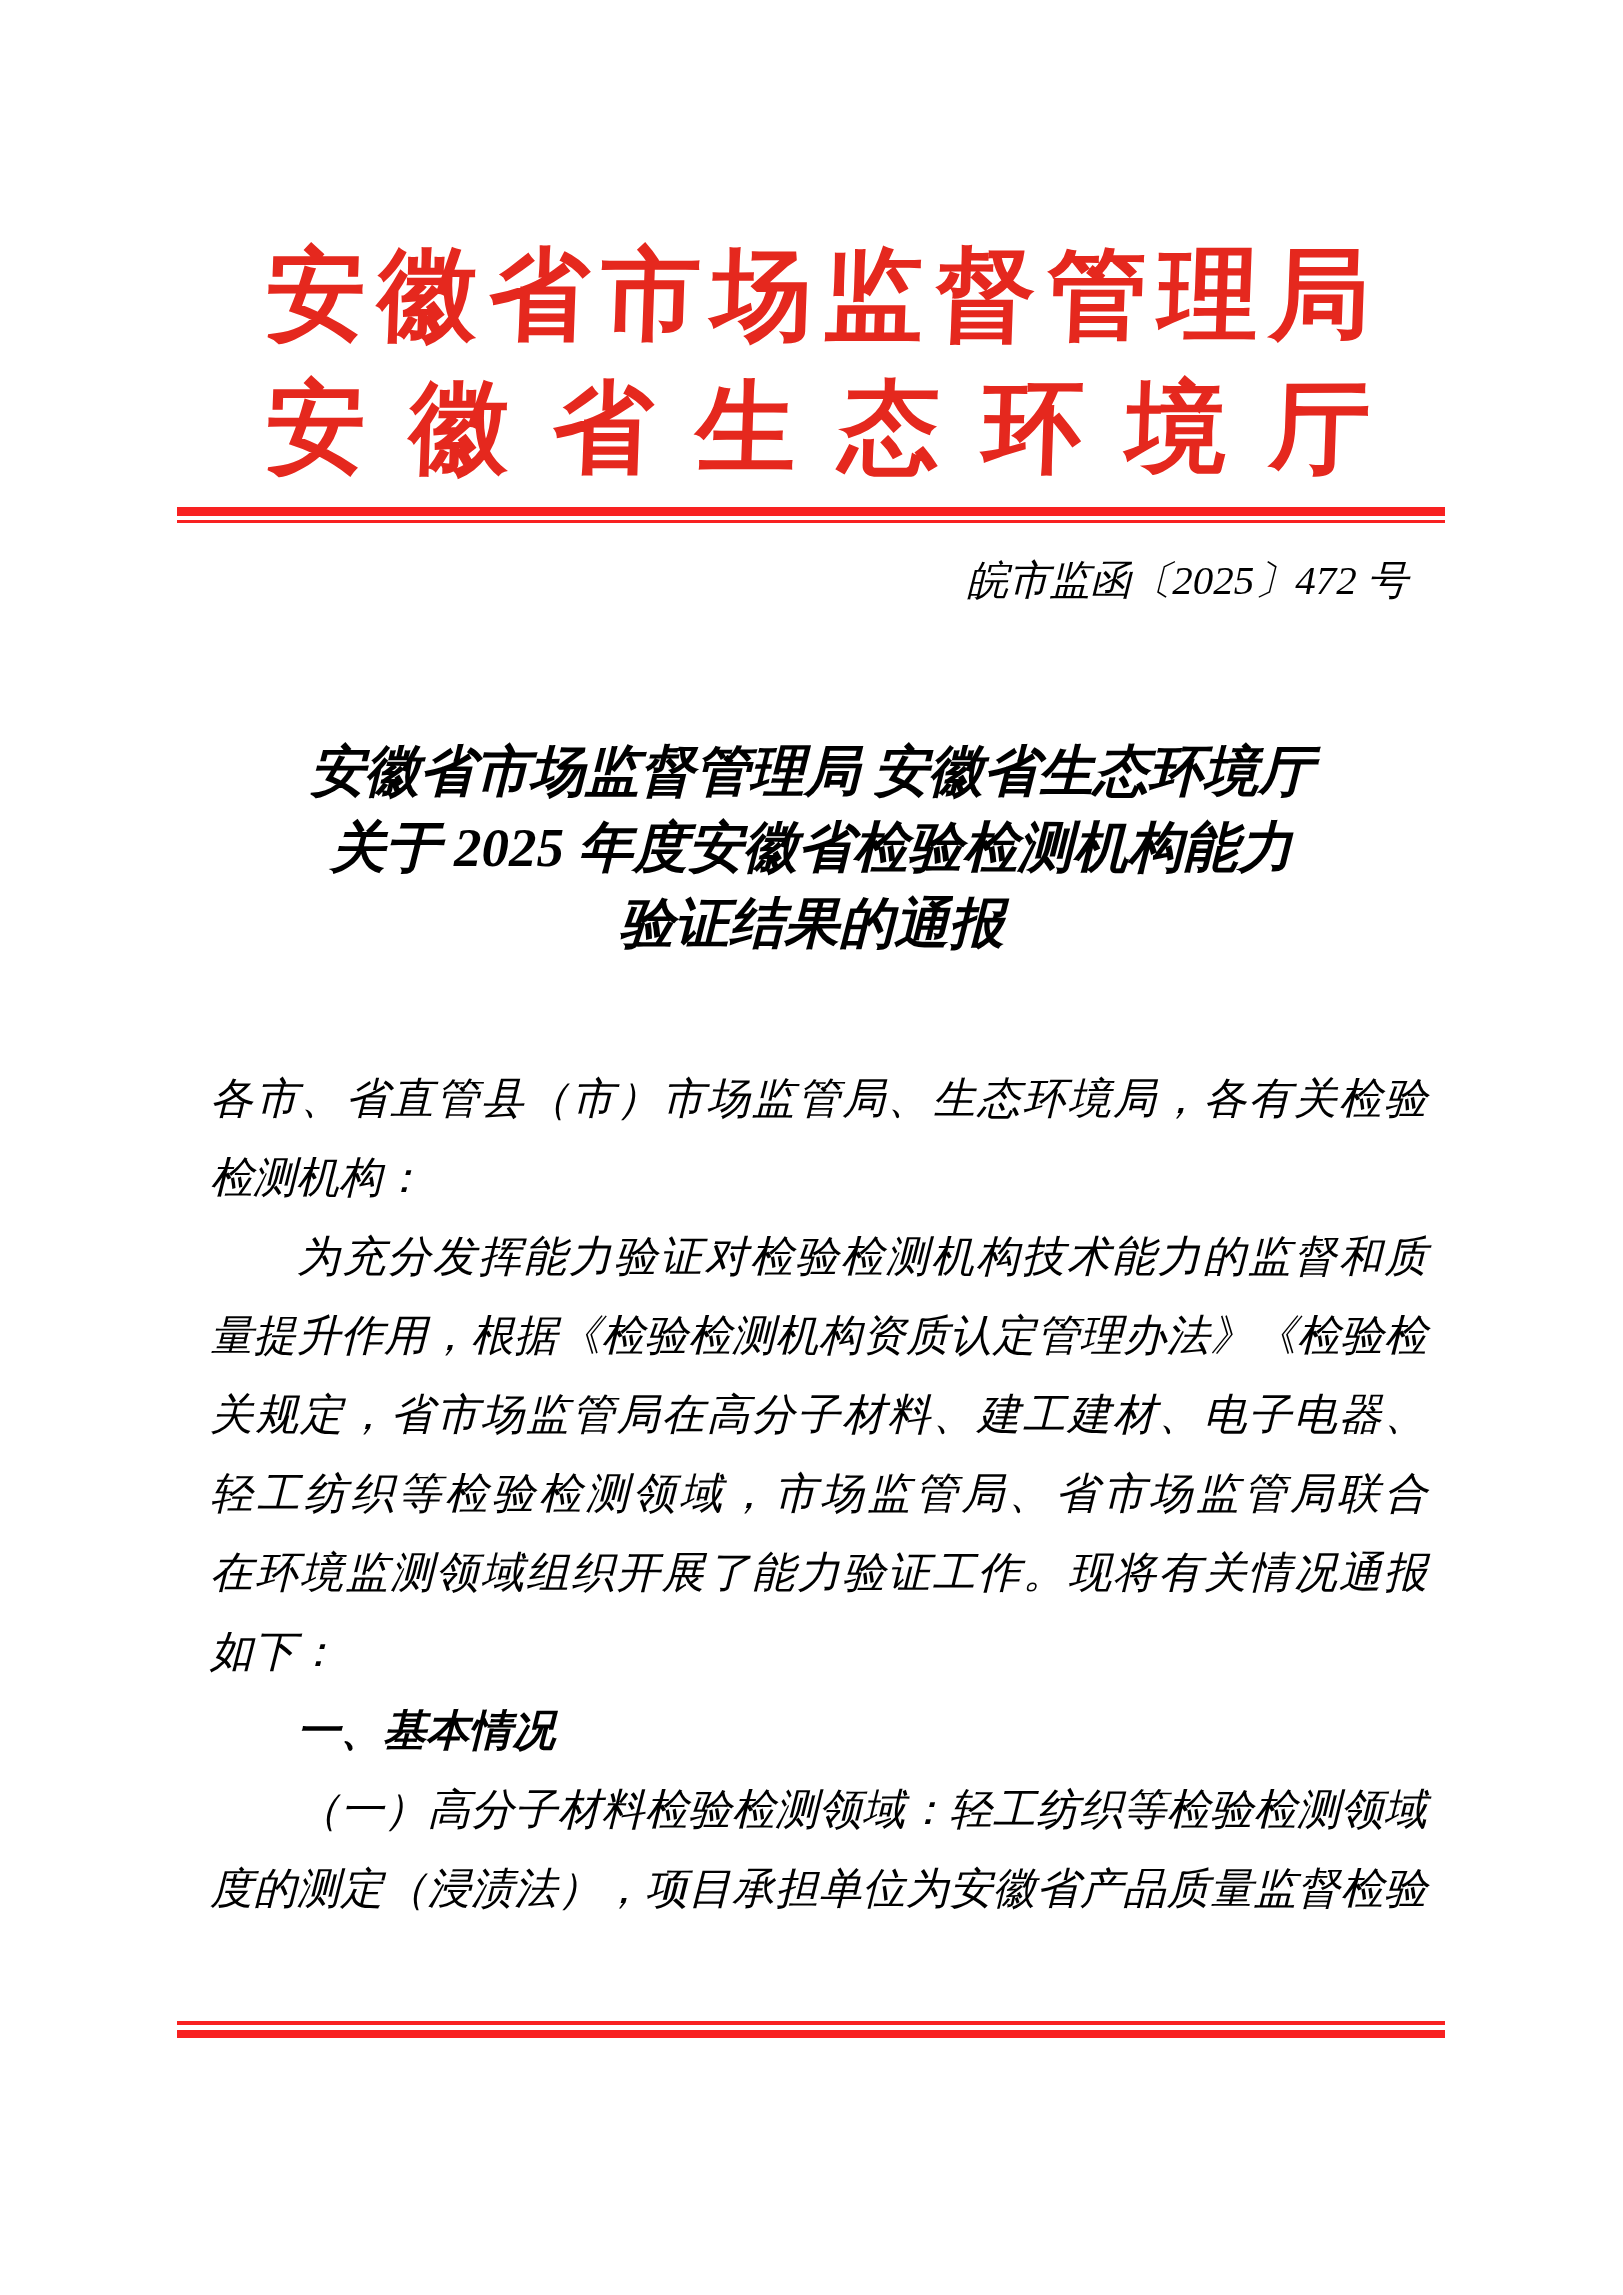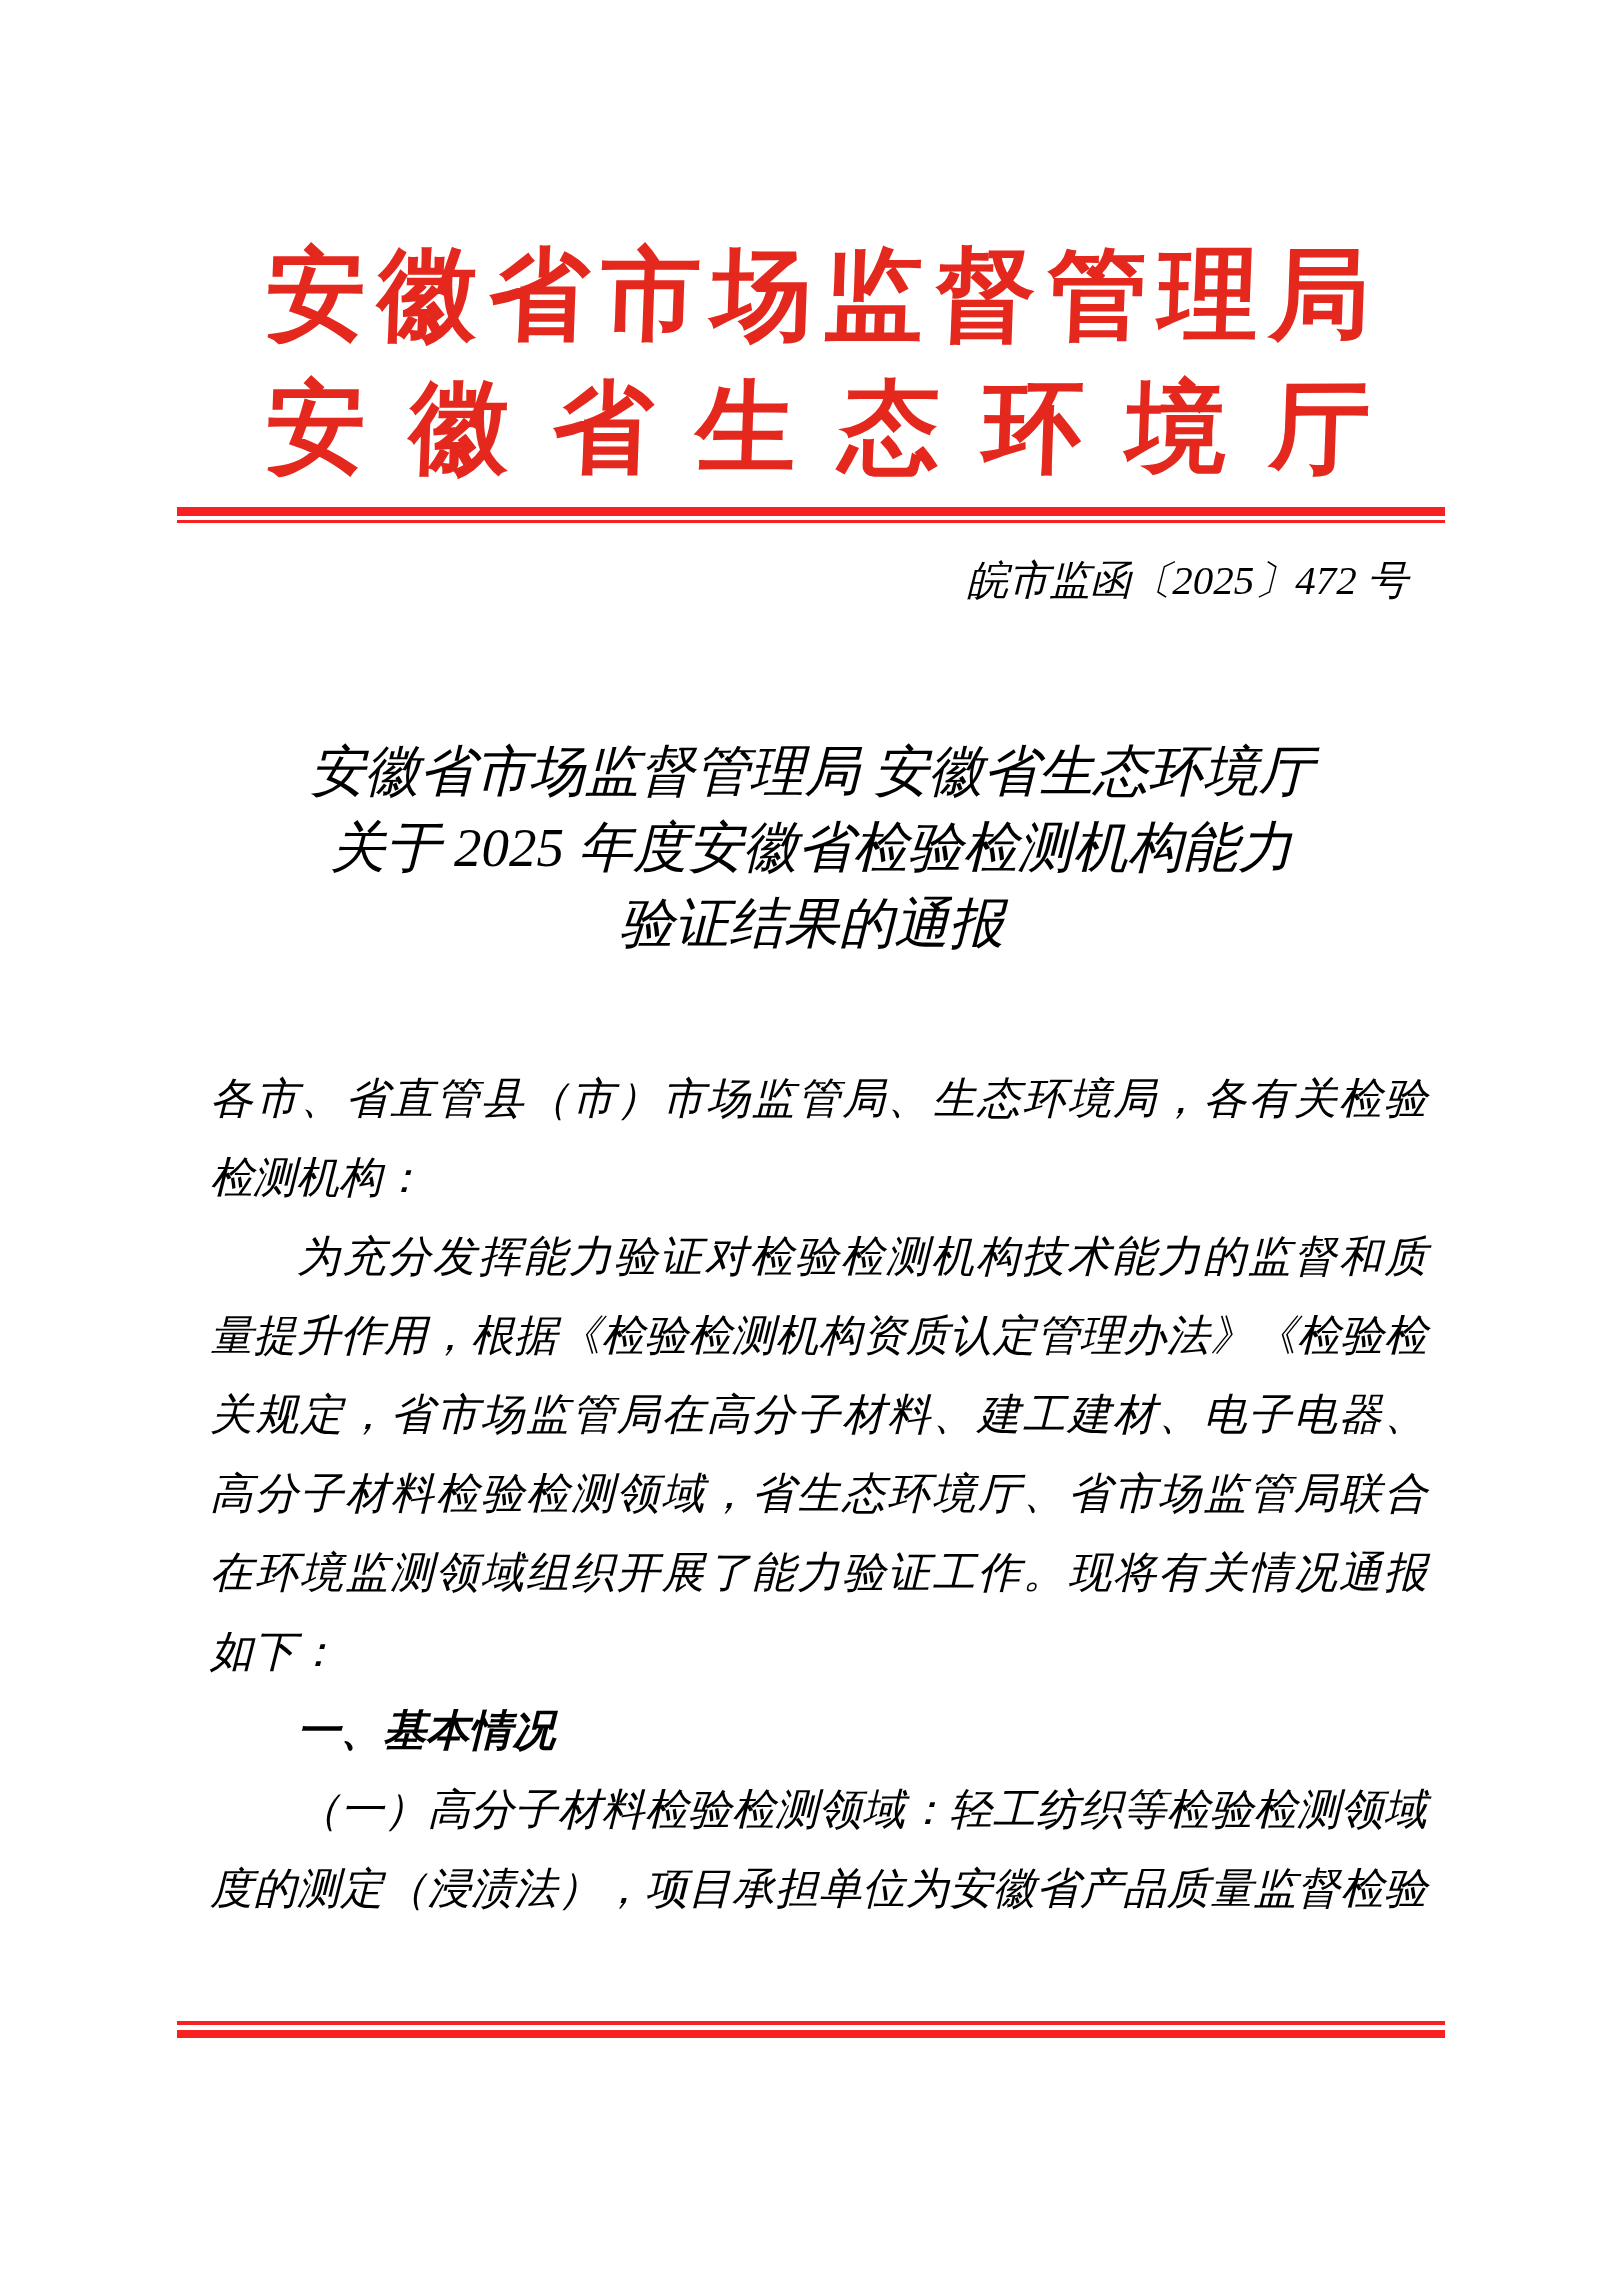--- a/index.html
+++ b/index.html
@@ -53,21 +53,21 @@
     font-size:41px;
     line-height:56px;
     font-style:italic;
     white-space:nowrap;
   }
   
   .doc-title{
     position:absolute;
     left:202px; top:734px; width:1219px;
     text-align:center;
-    font-weight:400;
+    font-weight:700;
     font-size:55px;
     line-height:76px;
     font-style:italic;
   }
   
   .body-block{
     position:absolute;
     left:210px; top:1059px; width:1217px;
     font-size:43px;
     line-height:79px;
@@ -111,21 +111,21 @@
     <div>关于 2025 年度安徽省检验检测机构能力</div>
     <div>验证结果的通报</div>
   </div>
 
   <div class="body-block">
     <div class="bl">各市、省直管县（市）市场监管局、生态环境局，各有关检验</div>
     <div class="left-line">检测机构：</div>
     <div class="bl ind">为充分发挥能力验证对检验检测机构技术能力的监督和质</div>
     <div class="bl">量提升作用，根据《检验检测机构资质认定管理办法》《检验检</div>
     <div class="bl">关规定，省市场监管局在高分子材料、建工建材、电子电器、</div>
-    <div class="bl">高分子材料检验检测领域，省生态环境厅、省市场监管局联合</div>
+    <div class="bl">轻工纺织等检验检测领域，市场监管局、省市场监管局联合</div>
     <div class="bl">在环境监测领域组织开展了能力验证工作。现将有关情况通报</div>
     <div class="left-line">如下：</div>
     <div class="hd ind">一、基本情况</div>
     <div class="bl ind">（一）高分子材料检验检测领域：轻工纺织等检验检测领域</div>
     <div class="bl">度的测定（浸渍法），项目承担单位为安徽省产品质量监督检验</div>
   </div>
 
   <div class="rule rule-bottom-thin"></div>
   <div class="rule rule-bottom-thick"></div>
 

